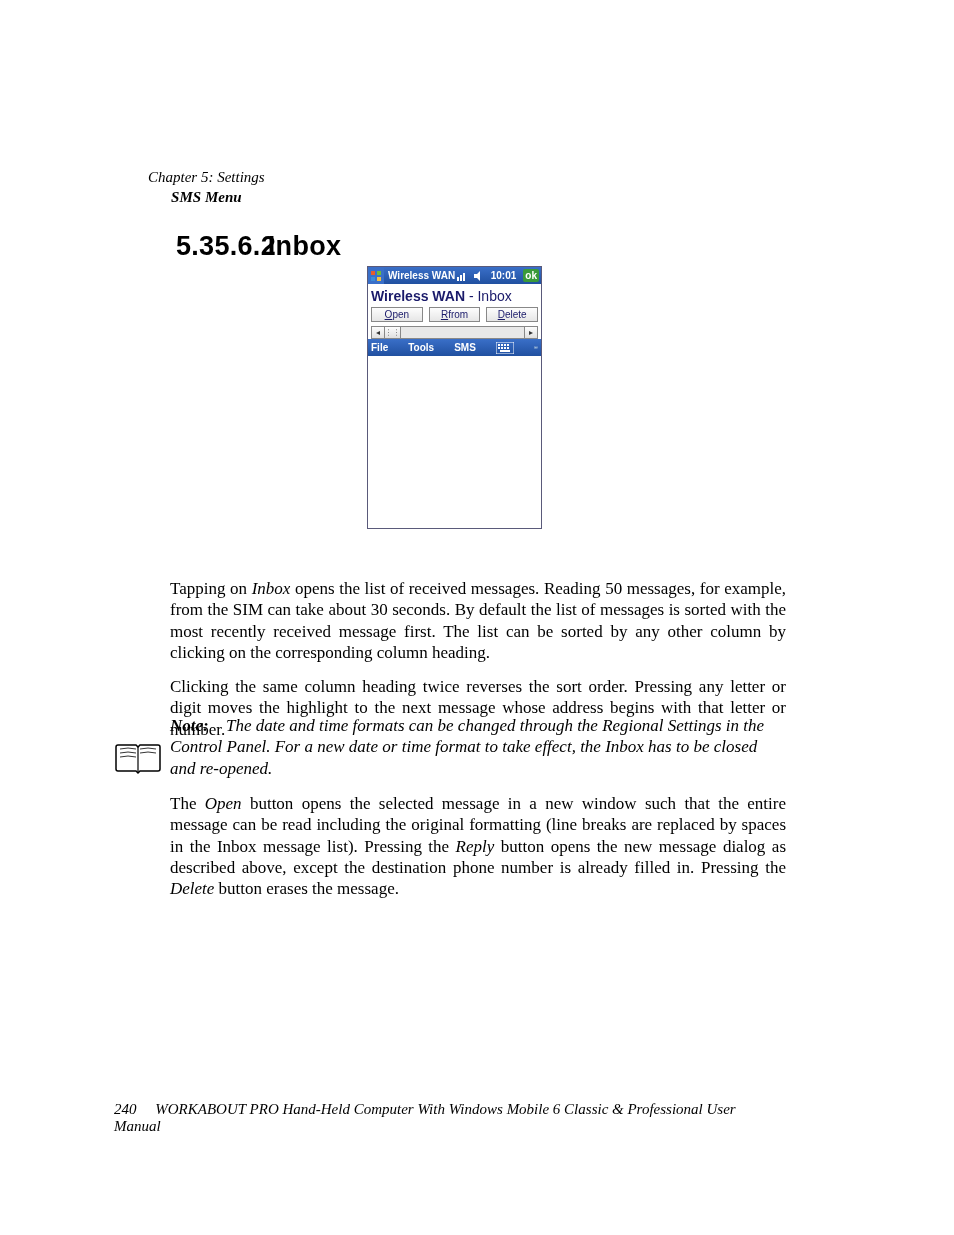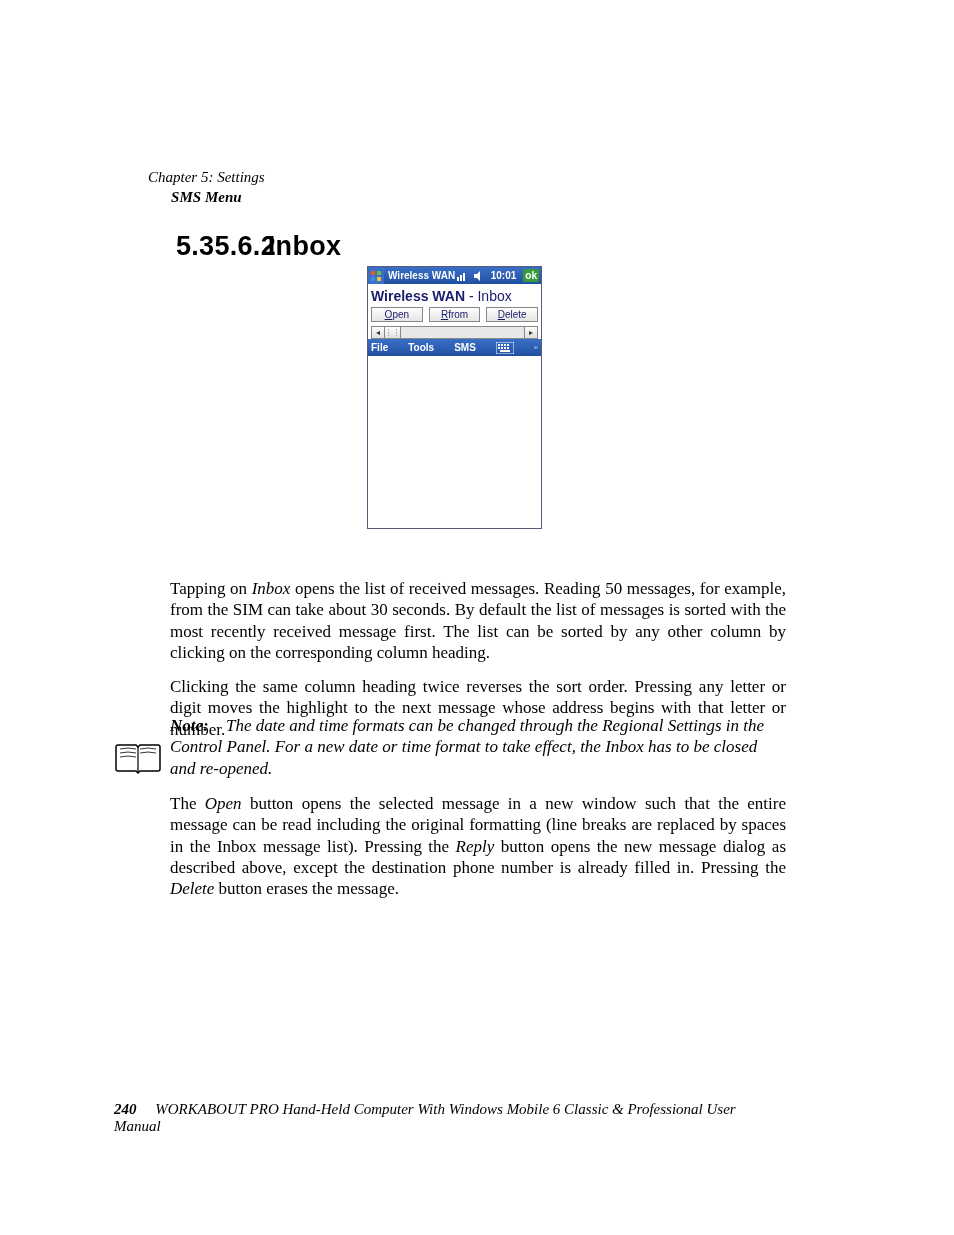--- a/index.html
+++ b/index.html
@@ -203,21 +203,21 @@
   .note-body { display: inline; }
   .para3 { top: 793px; }
   .footer {
     position: absolute;
     top: 1101px;
     left: 114px;
     width: 672px;
     font-style: italic;
     font-size: 15px;
   }
-  .footer .pnum { font-weight: bold; }
+  .footer .pnum { font-weight: normal; }
   em { font-style: italic; }
 </style>
 </head>
 <body>
 
 <div class="page-header">
   <div>Chapter 5: Settings</div>
   <div class="line2">SMS Menu</div>
 </div>
 

